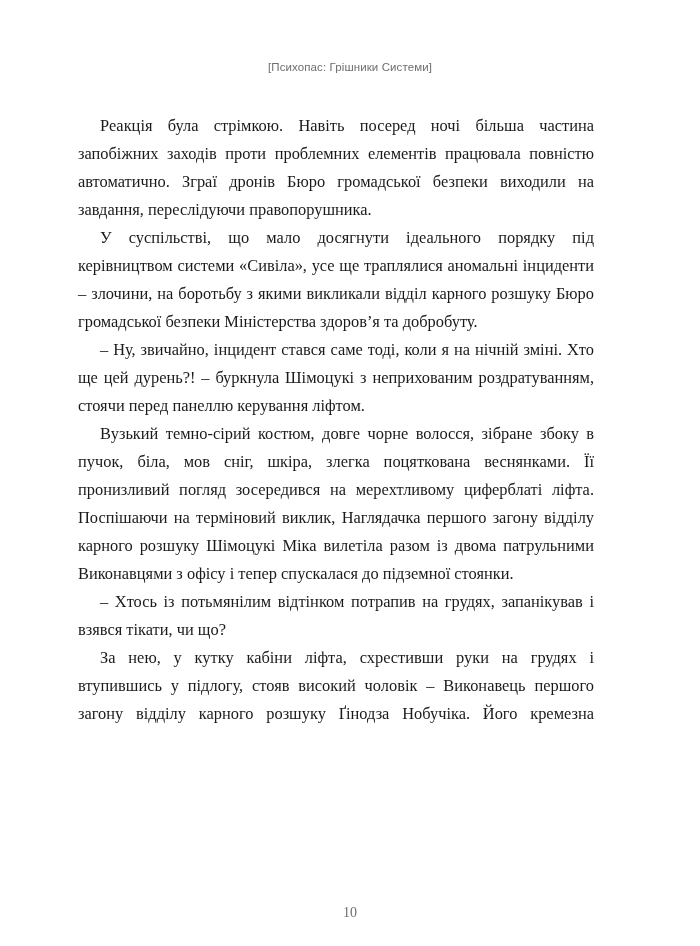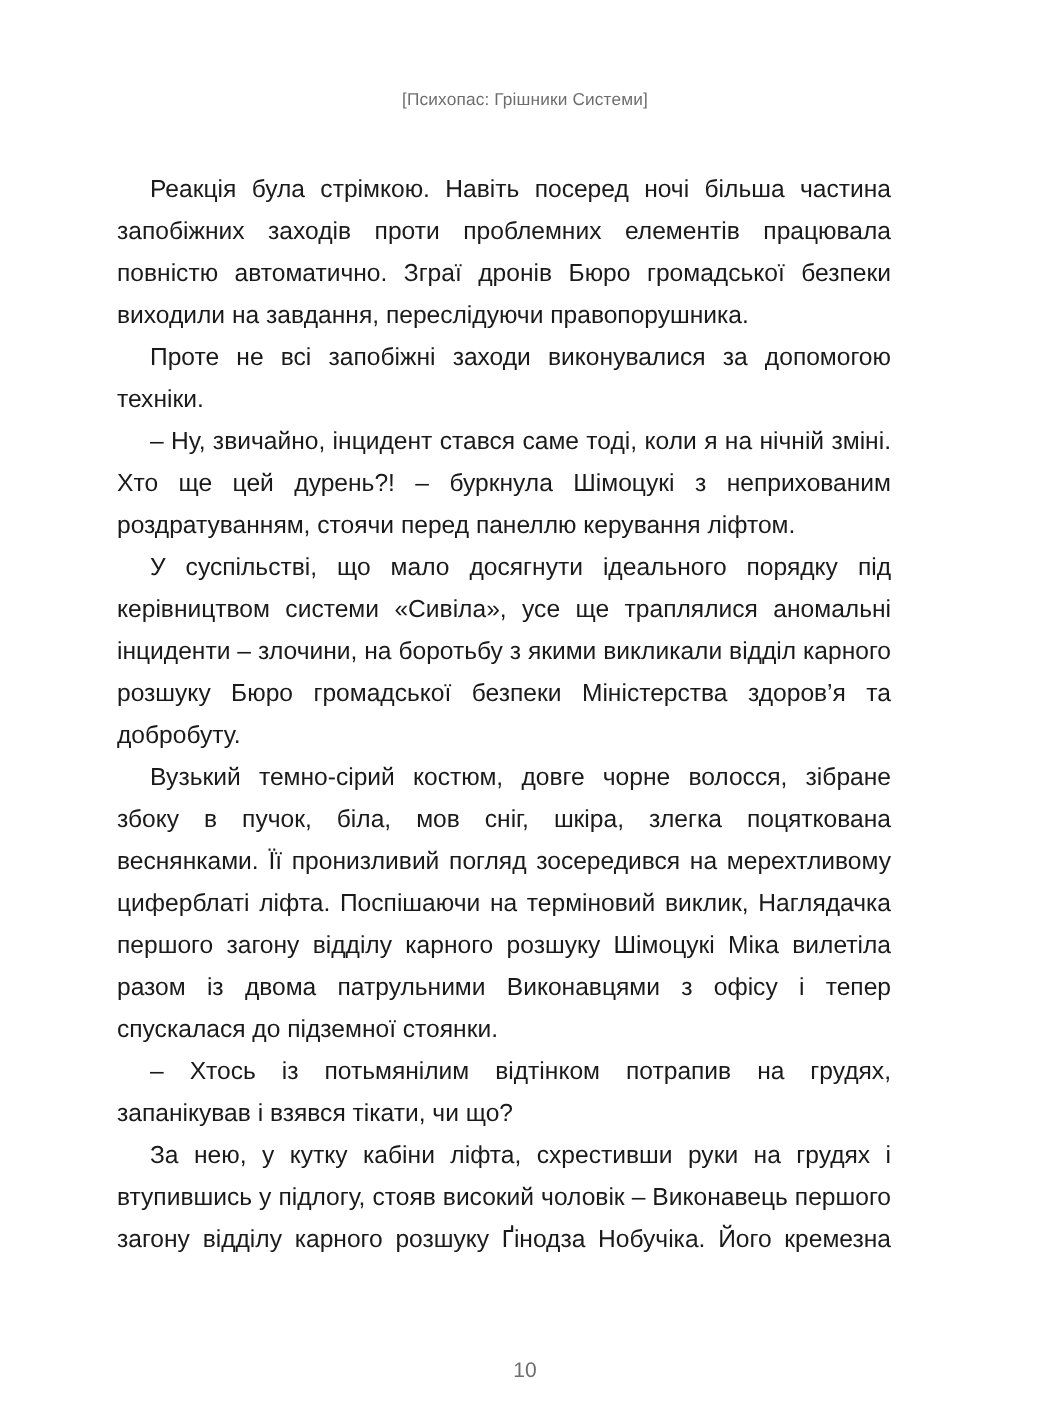--- a/index.html
+++ b/index.html
@@ -31,21 +31,21 @@
     color: #6e6e6e;
     white-space: nowrap;
   }
 
   
   .text-column {
     position: absolute;
     top: 96px;
     left: 78px;
     width: 516px;
-    font-family: Liberation Sans, sans-serif;
+    font-family: Liberation Serif, serif;
     font-size: 16.4px;
     line-height: 28px;
     color: #1a1a1a;
     text-align: justify;
     text-justify: inter-word;
     -webkit-hyphens: none;
     hyphens: none;
   }
 
   .text-column p {
@@ -68,42 +68,41 @@
     text-align-last: left;
   }
 
   
   .folio {
     position: absolute;
     top: 889px;
     left: 0;
     width: 700px;
     text-align: center;
-    font-family: Liberation Sans, sans-serif;
+    font-family: Liberation Serif, serif;
     font-size: 14px;
     color: #6e6e6e;
   }
 </style>
 </head>
 <body>
 
 <div class="page">
 
   <div class="running-head">[Психопас: Грішники Системи]</div>
 
   <div class="text-column">
 
     <p class="ends">Реакція була стрімкою. Навіть посеред ночі більша частина запобіжних заходів проти проблемних елементів працювала повністю автоматично. Зграї дронів Бюро громадської безпеки виходили на завдання, переслідуючи правопорушника.</p>
 
 
-    <p class="ends">Проте не всі запобіжні заходи виконувалися за допомогою техніки.</p>
+
+    <p class="ends">У суспільстві, що мало досягнути ідеального порядку під керівництвом системи «Сивіла», усе ще траплялися аномальні інциденти – злочини, на боротьбу з якими викликали відділ карного розшуку Бюро громадської безпеки Міністерства здоров’я та добробуту.</p>
 
     <p class="ends">– Ну, звичайно, інцидент стався саме тоді, коли я на нічній зміні. Хто ще цей дурень?! – буркнула Шімоцукі з неприхованим роздратуванням, стоячи перед панеллю керування ліфтом.</p>
-
-    <p class="ends">У суспільстві, що мало досягнути ідеального порядку під керівництвом системи «Сивіла», усе ще траплялися аномальні інциденти – злочини, на боротьбу з якими викликали відділ карного розшуку Бюро громадської безпеки Міністерства здоров’я та добробуту.</p>
 
     <p class="ends">Вузький темно-сірий костюм, довге чорне волосся, зібране збоку в пучок, біла, мов сніг, шкіра, злегка поцяткована веснянками. Її пронизливий погляд зосередився на мерехтливому циферблаті ліфта. Поспішаючи на терміновий виклик, Наглядачка першого загону відділу карного розшуку Шімоцукі Міка вилетіла разом із двома патрульними Виконавцями з офісу і тепер спускалася до підземної стоянки.</p>
 
     <p class="ends">– Хтось із потьмянілим відтінком потрапив на грудях, запанікував і взявся тікати, чи що?</p>
 
     <p class="continues">За нею, у кутку кабіни ліфта, схрестивши руки на грудях і втупившись у підлогу, стояв високий чоловік – Виконавець першого загону відділу карного розшуку Ґінодза Нобучіка. Його кремезна</p>
 
   </div>
 
   <div class="folio">10</div>

